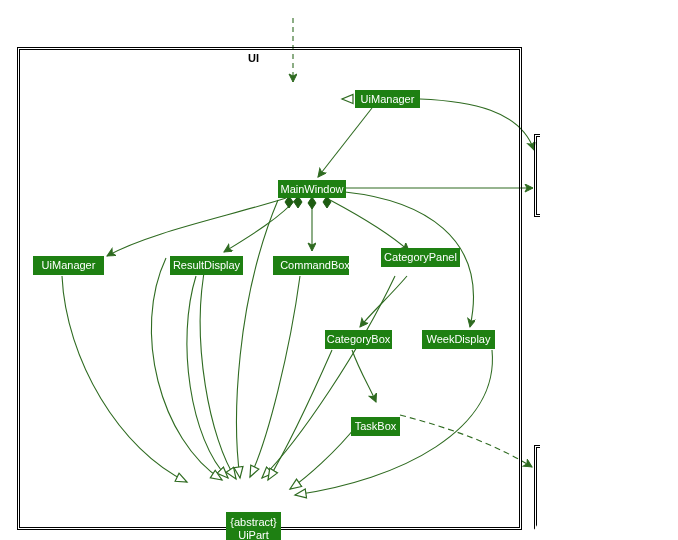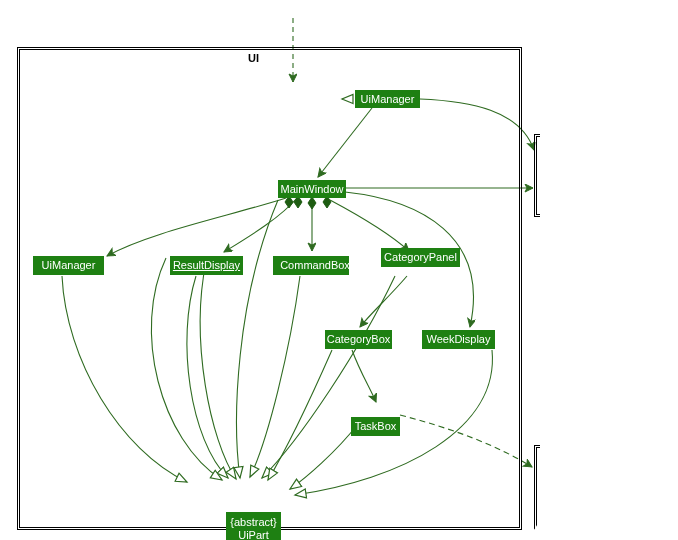--- a/index.html
+++ b/index.html
@@ -141,21 +141,21 @@
   </div>
 
   <div class="node" style="left:278px;top:180px;width:68px;height:18px;">
     <span class="l2">MainWindow</span>
   </div>
 
   <div class="node" style="left:33px;top:256px;width:71px;height:19px;">
     <span class="l2">UiManager</span>
   </div>
 
-  <div class="node" style="left:170px;top:256px;width:73px;height:19px;text-decoration:underline;">
+  <div class="node" style="left:170px;top:256px;width:73px;height:19px;">
     <span class="l2">ResultDisplay</span>
   </div>
 
   <div class="node" style="left:273px;top:256px;width:76px;height:19px;padding-left:8px;">
     <span class="l2">CommandBox</span>
   </div>
 
   <div class="node" style="left:381px;top:248px;width:79px;height:19px;">
     <span class="l2">CategoryPanel</span>
   </div>

